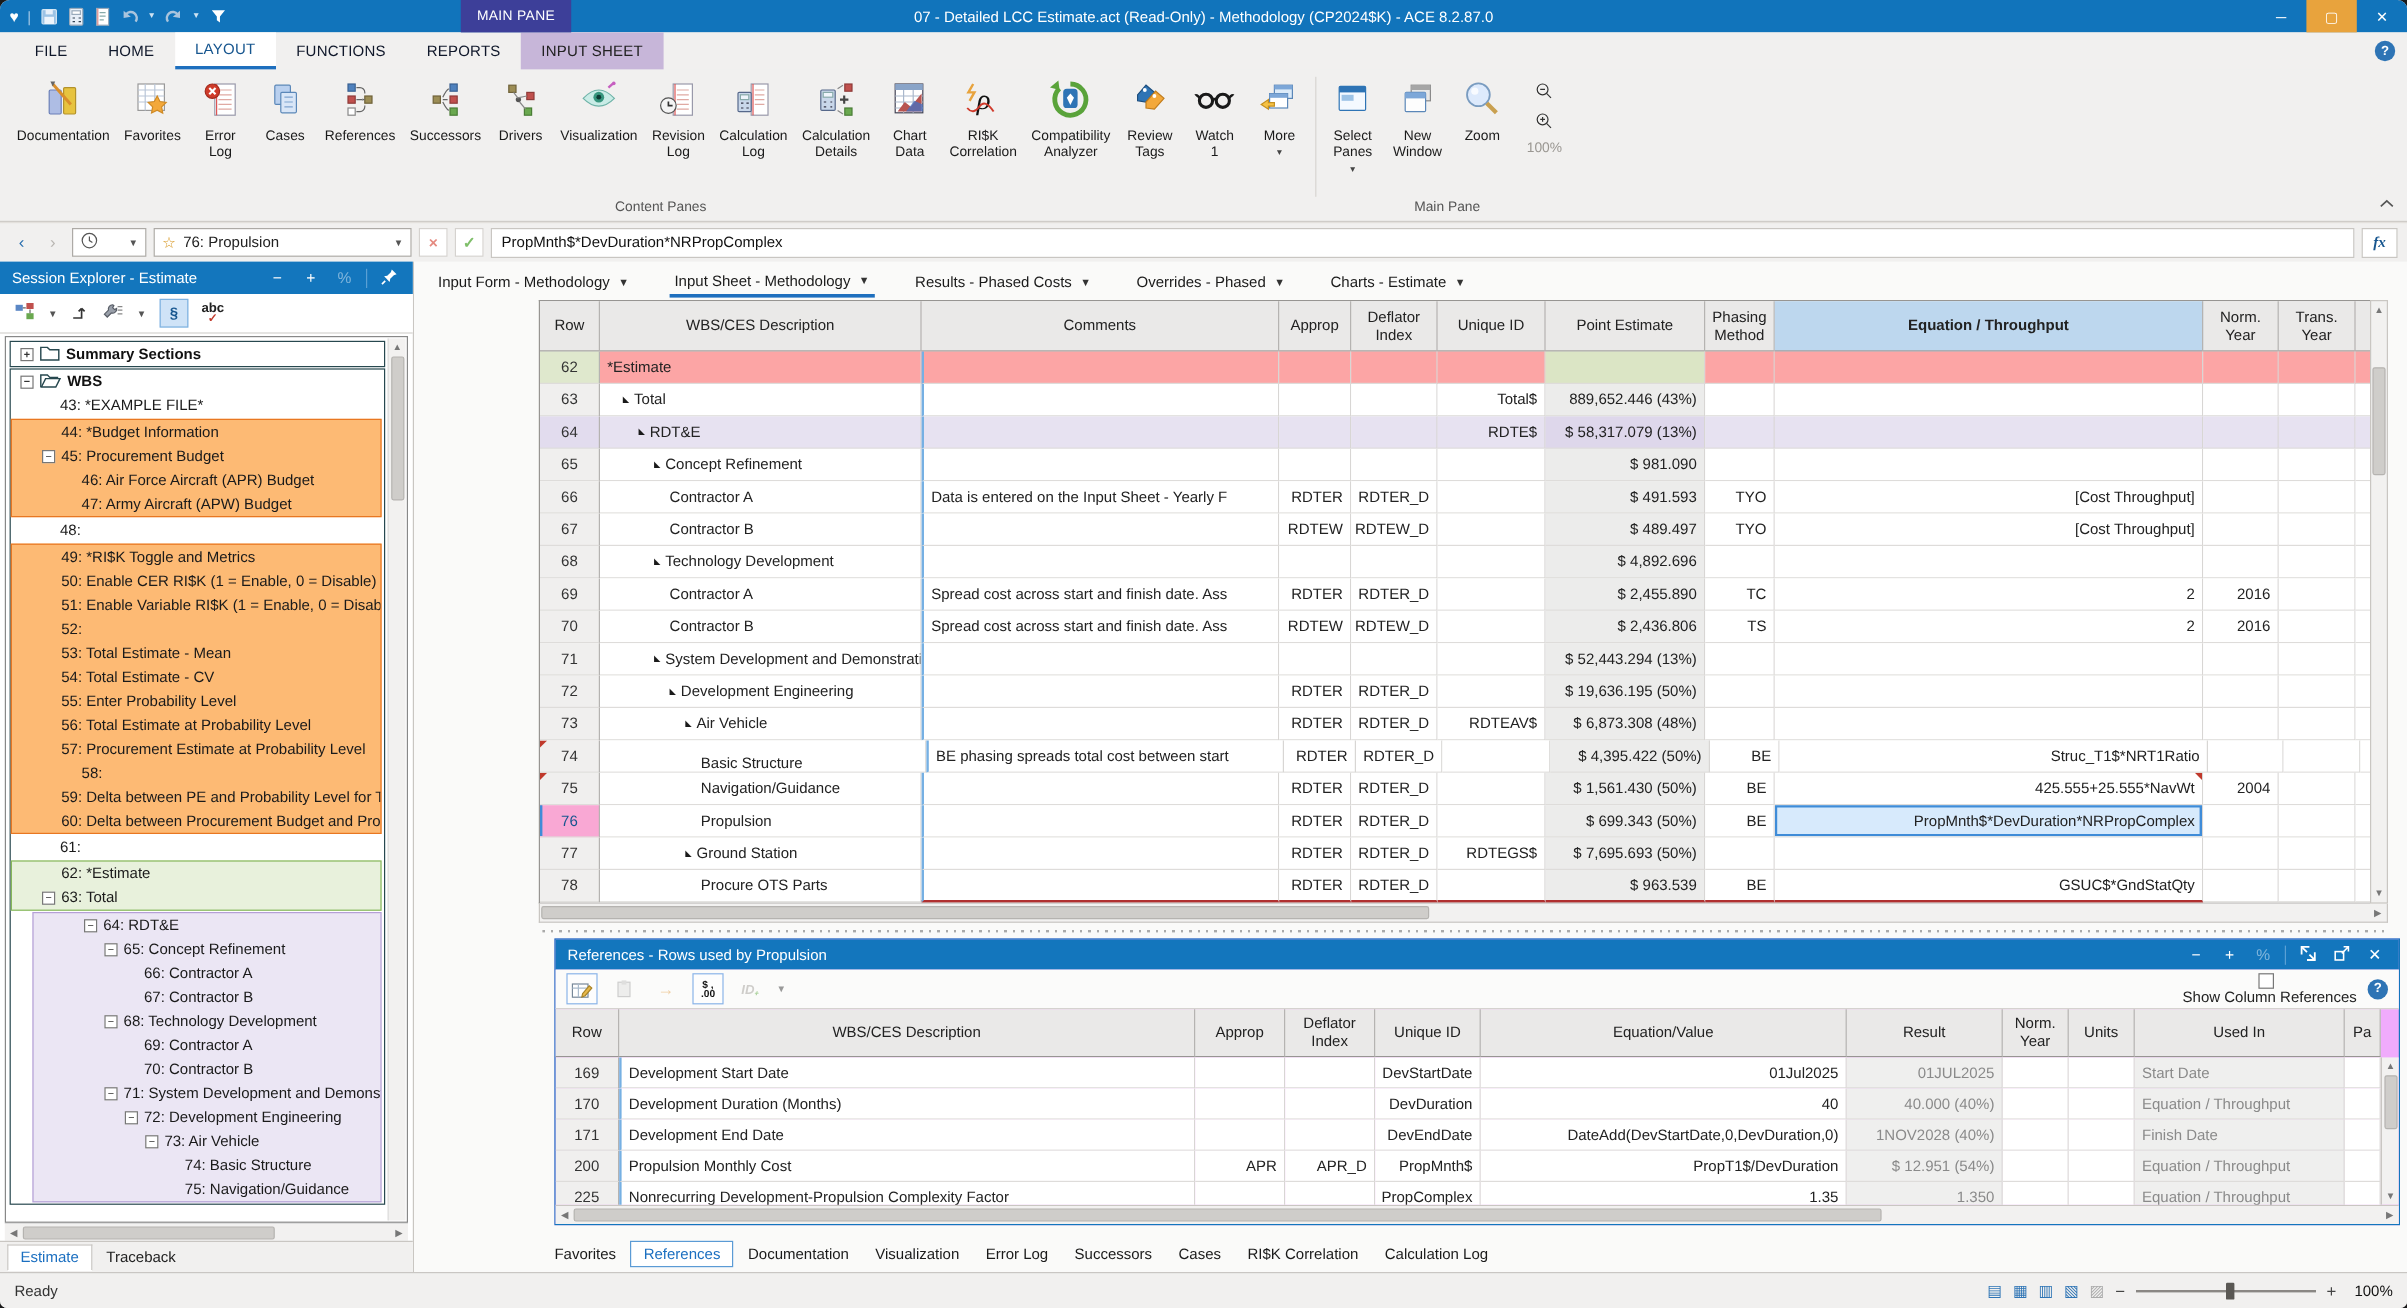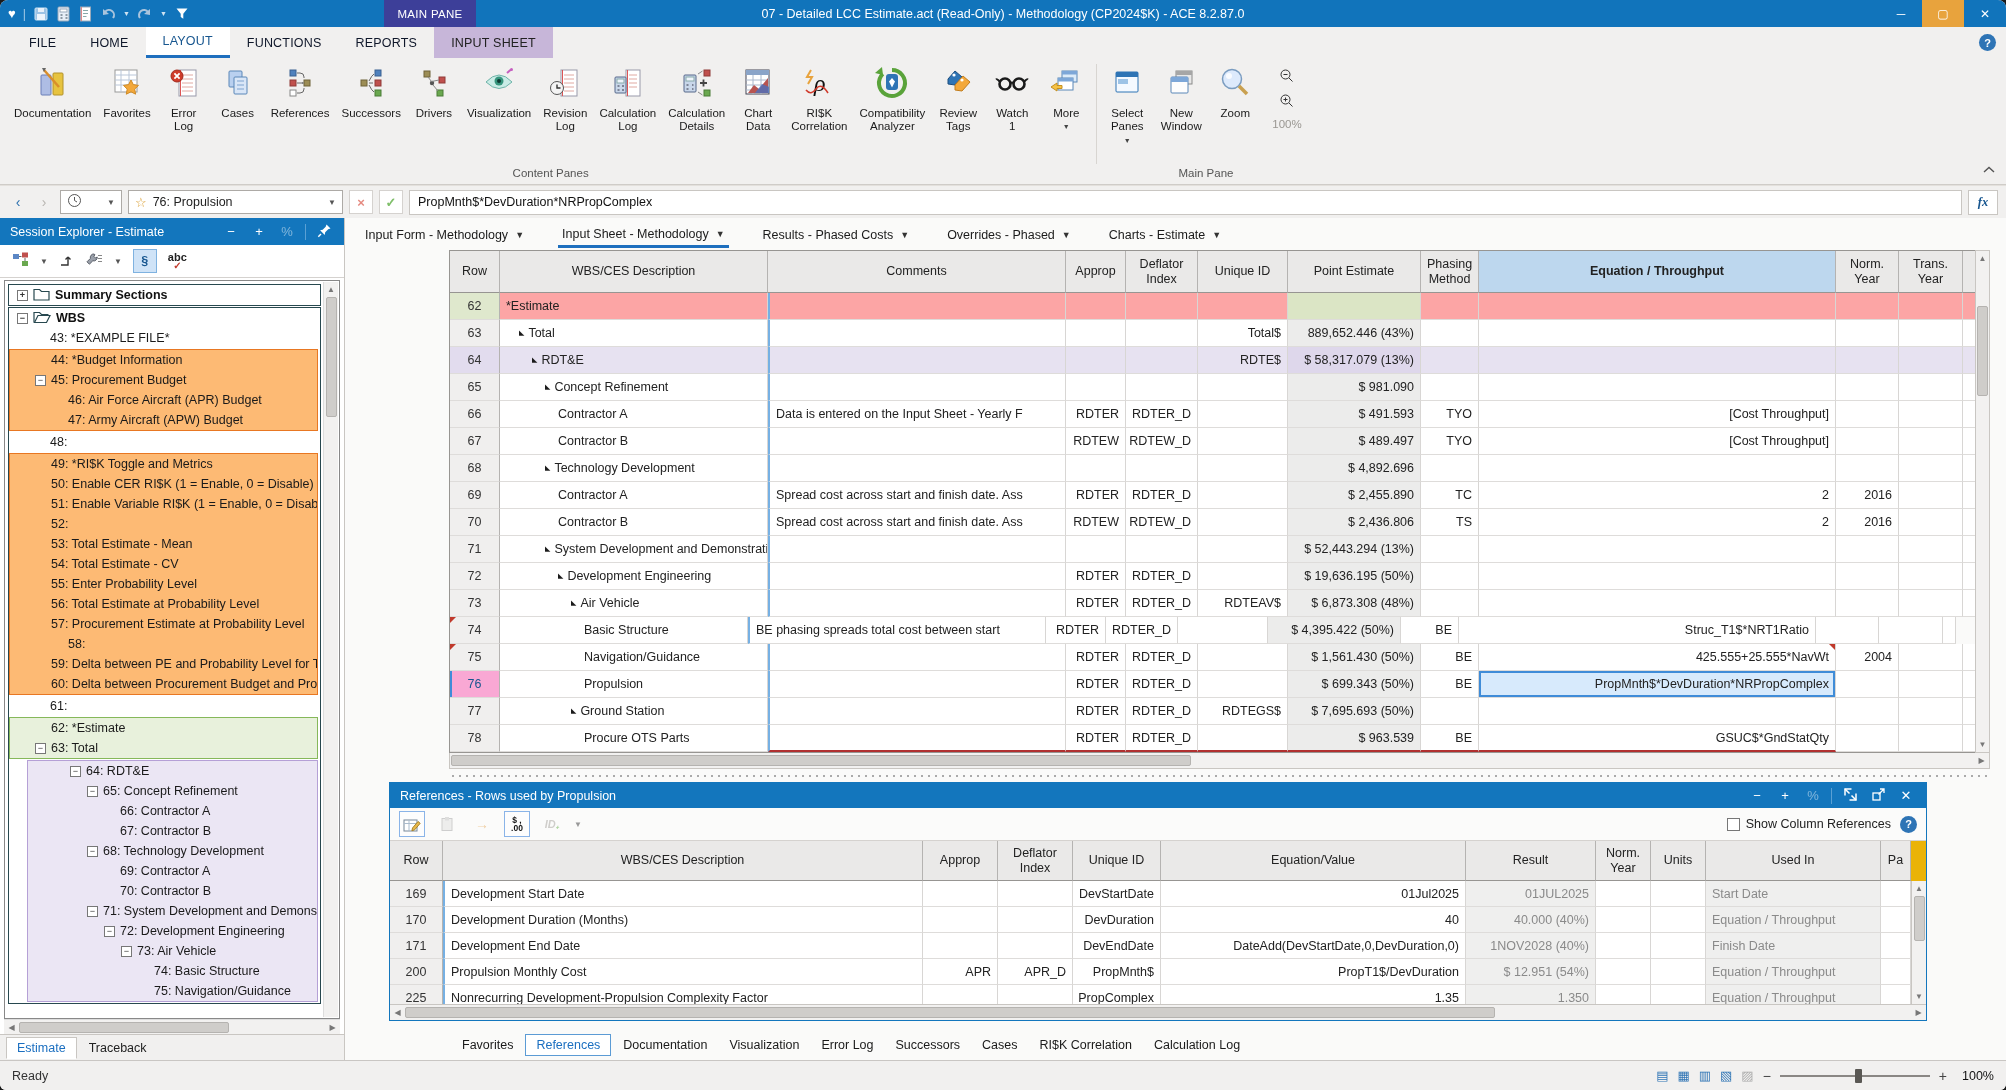--- a/index.html
+++ b/index.html
@@ -118,32 +118,32 @@
   .td.c-row.sel-row { background:#f9a8d4; color:#17568f; box-shadow:inset 2px 0 0 #3f8cd8; }
   .td.flag-tl::before { content:""; position:absolute; left:0; top:0; border-top:6px solid #c0392b; border-right:6px solid transparent; }
   .td.flag-tr::after { content:""; position:absolute; right:0; top:0; border-top:6px solid #c0392b; border-left:6px solid transparent; }
   .td.red-bottom { border-bottom:2px solid #b03030; }
   .grid-vscroll { position:absolute; top:0; right:0; bottom:16px; width:15px; background:#f2f1f0; border:1px solid #c9c6c2; display:flex; flex-direction:column; align-items:center; }
   .grid-hscroll { height:16px; width:1541px; background:#f2f1f0; border:1px solid #c9c6c2; border-top:none; display:flex; align-items:center; }
 
   .splitter { margin:5px 0 4px 107px; width:1538px; height:4px; background-image:repeating-linear-gradient(90deg,#aaa 0 2px,transparent 2px 7px); background-size:100% 2px; background-position:center; background-repeat:no-repeat; flex:none; }
 
   
-  .refs { margin-left:44px; width:1538px; border:1px solid #1376bd; background:#eab308; display:flex; flex-direction:column; flex:none; }
+  .refs { margin-left:117px; width:1538px; border:1px solid #1376bd; background:#f0abfc; display:flex; flex-direction:column; flex:none; }
   .refs .panel-title { height:25px; }
   .refs-toolbar { height:33px; background:#fbfbfa; border-bottom:1px solid #d5d2cf; display:flex; align-items:center; gap:9px; padding:0 9px; flex:none; }
   .rt-btn { width:26px; height:26px; display:flex; align-items:center; justify-content:center; border:1px solid transparent; }
   .rt-btn.active { border-color:#8ab4e8; background:#fdfdfd; }
   .rt-btn.dim { opacity:.45; }
   .money { font-size:8.5px; font-weight:bold; line-height:8px; text-align:center; color:#111; }
   .idplus { font-size:11px; font-style:italic; color:#9a9792; font-weight:bold; }
   .idplus .plus { color:#57a639; font-size:10px; }
   .refs-toolbar .spacer { flex:1; }
   .checkbox { width:13px; height:13px; border:1px solid #777; background:#fff; margin-right:6px; flex:none; }
-  .cb-row { display:flex; align-items:center; color:#222; }
+  .cb-row { display:flex; align-items:center; color:#222;flex-direction:column; }
   .rgrid { width:1521px; }
   .rgrid .tr { height:26px; }
   .rgrid .tr.head { height:40px; }
   .rgrid .th { border-bottom:1px solid #979592; }
   .td.c-rdesc { border-left:2px solid #76b0e3; }
   .td.gray-val { background:#efefee; color:#8a8a8a; }
   .refs-rows-wrap { position:relative; height:123px; overflow:hidden; flex:none; }
   .refs-vscroll { position:absolute; top:0; right:0; bottom:0; width:15px; background:#f2f1f0; border-left:1px solid #c9c6c2; display:flex; flex-direction:column; align-items:center; }
   .refs-hscroll { height:16px; background:#f2f1f0; border-top:1px solid #c9c6c2; display:flex; align-items:center; flex:none; }
 
@@ -873,21 +873,21 @@
               <div class="td num" style="width: 90px;">RDTEAV$</div>
               <div class="td c-pe" style="width: 133px;">$ 6,873.308 (48%)</div>
               <div class="td num" style="width: 58px;"></div>
               <div class="td num c-eq" style="width: 357px;"></div>
               <div class="td num" style="width: 63px;"></div>
               <div class="td num" style="width: 64px;"></div>
               <div class="td " style="width: 13px;"></div>
             </div>
             <div class="tr">
               <div class="td c-row flag-tl" style="width: 50px;">74</div>
-              <div class="td c-desc" style="width: 248px; padding-left: 84px;">
+              <div class="td c-desc" style="width: 272px; padding-left: 84px; align-items: flex-end;">
                 <span>Basic Structure</span>
               </div>
               <div class="td c-comments" style="width: 298px;">BE phasing spreads total cost between start</div>
               <div class="td num" style="width: 60px;">RDTER</div>
               <div class="td num" style="width: 72px;">RDTER_D</div>
               <div class="td num" style="width: 90px;"></div>
               <div class="td c-pe" style="width: 133px;">$ 4,395.422 (50%)</div>
               <div class="td num" style="width: 58px;">BE</div>
               <div class="td num c-eq" style="width: 357px;">Struc_T1$*NRT1Ratio</div>
               <div class="td num" style="width: 63px;"></div>

